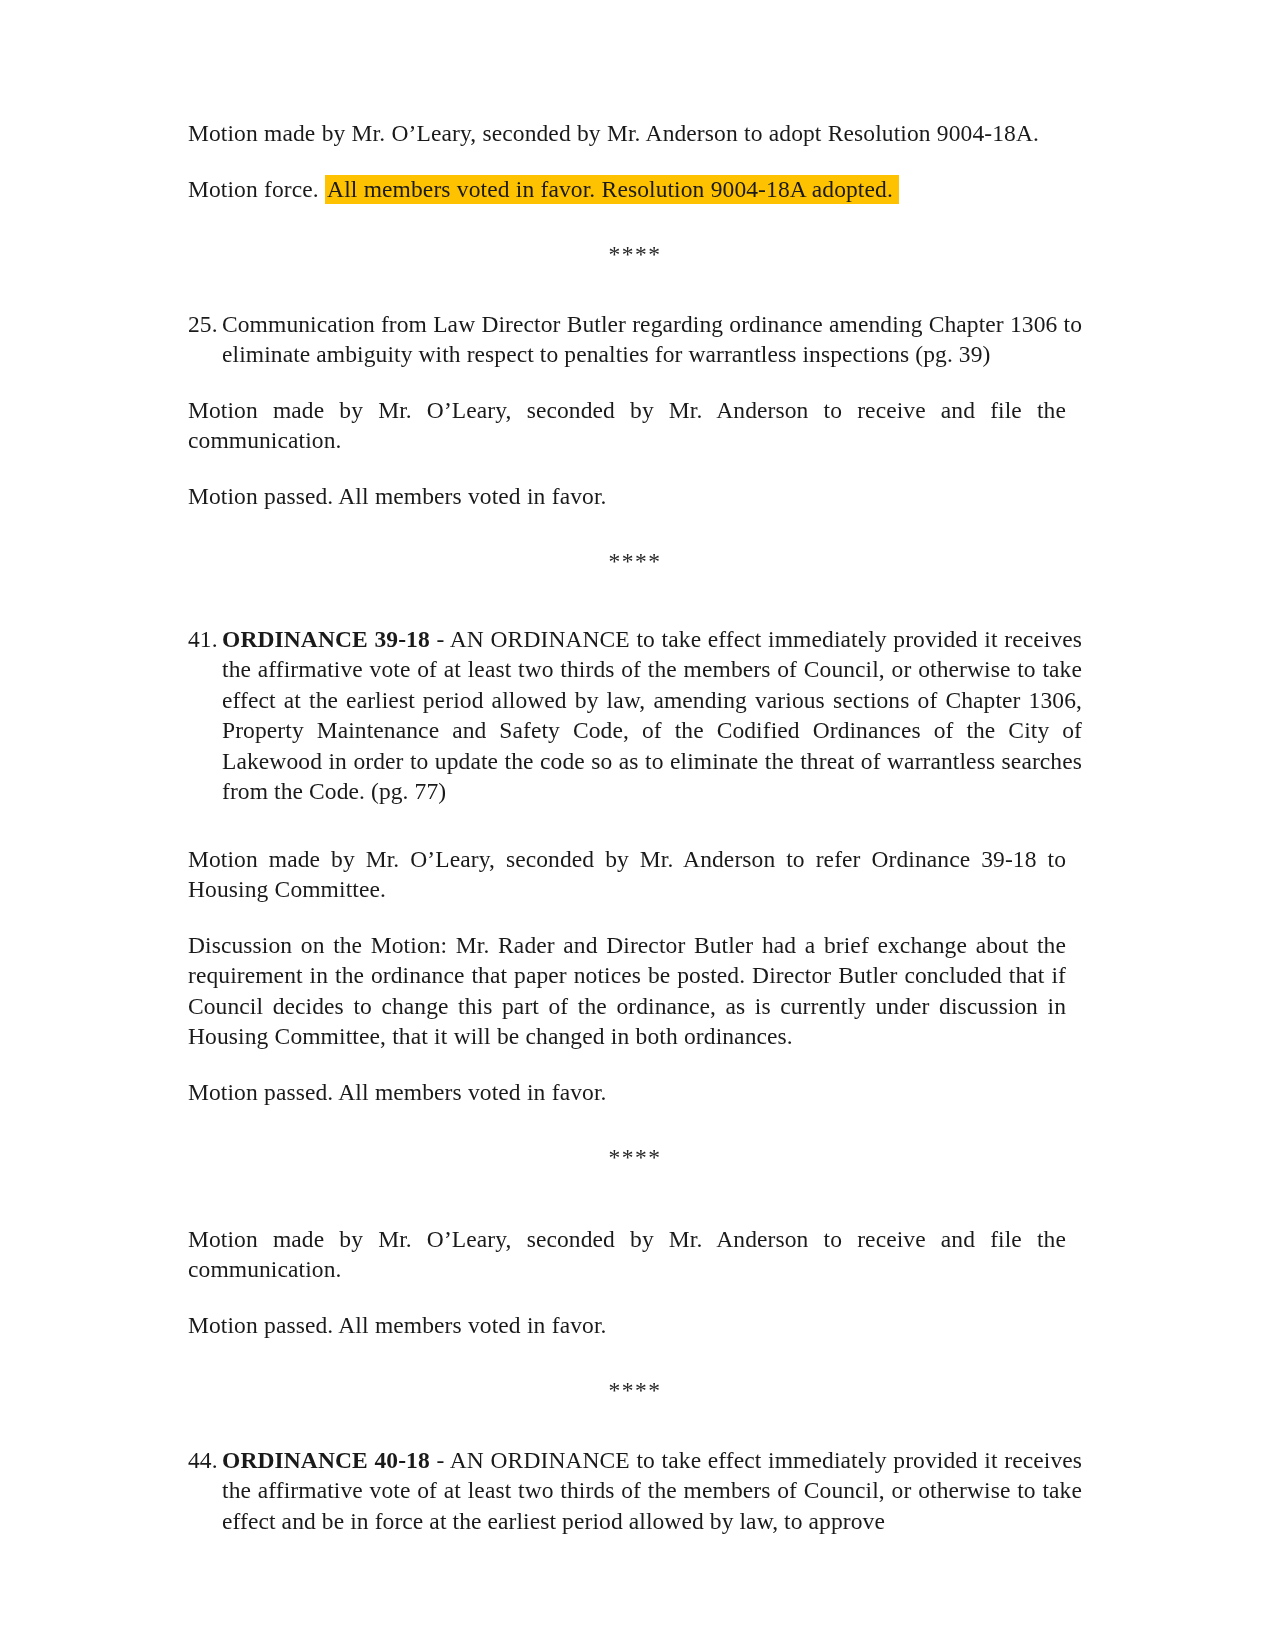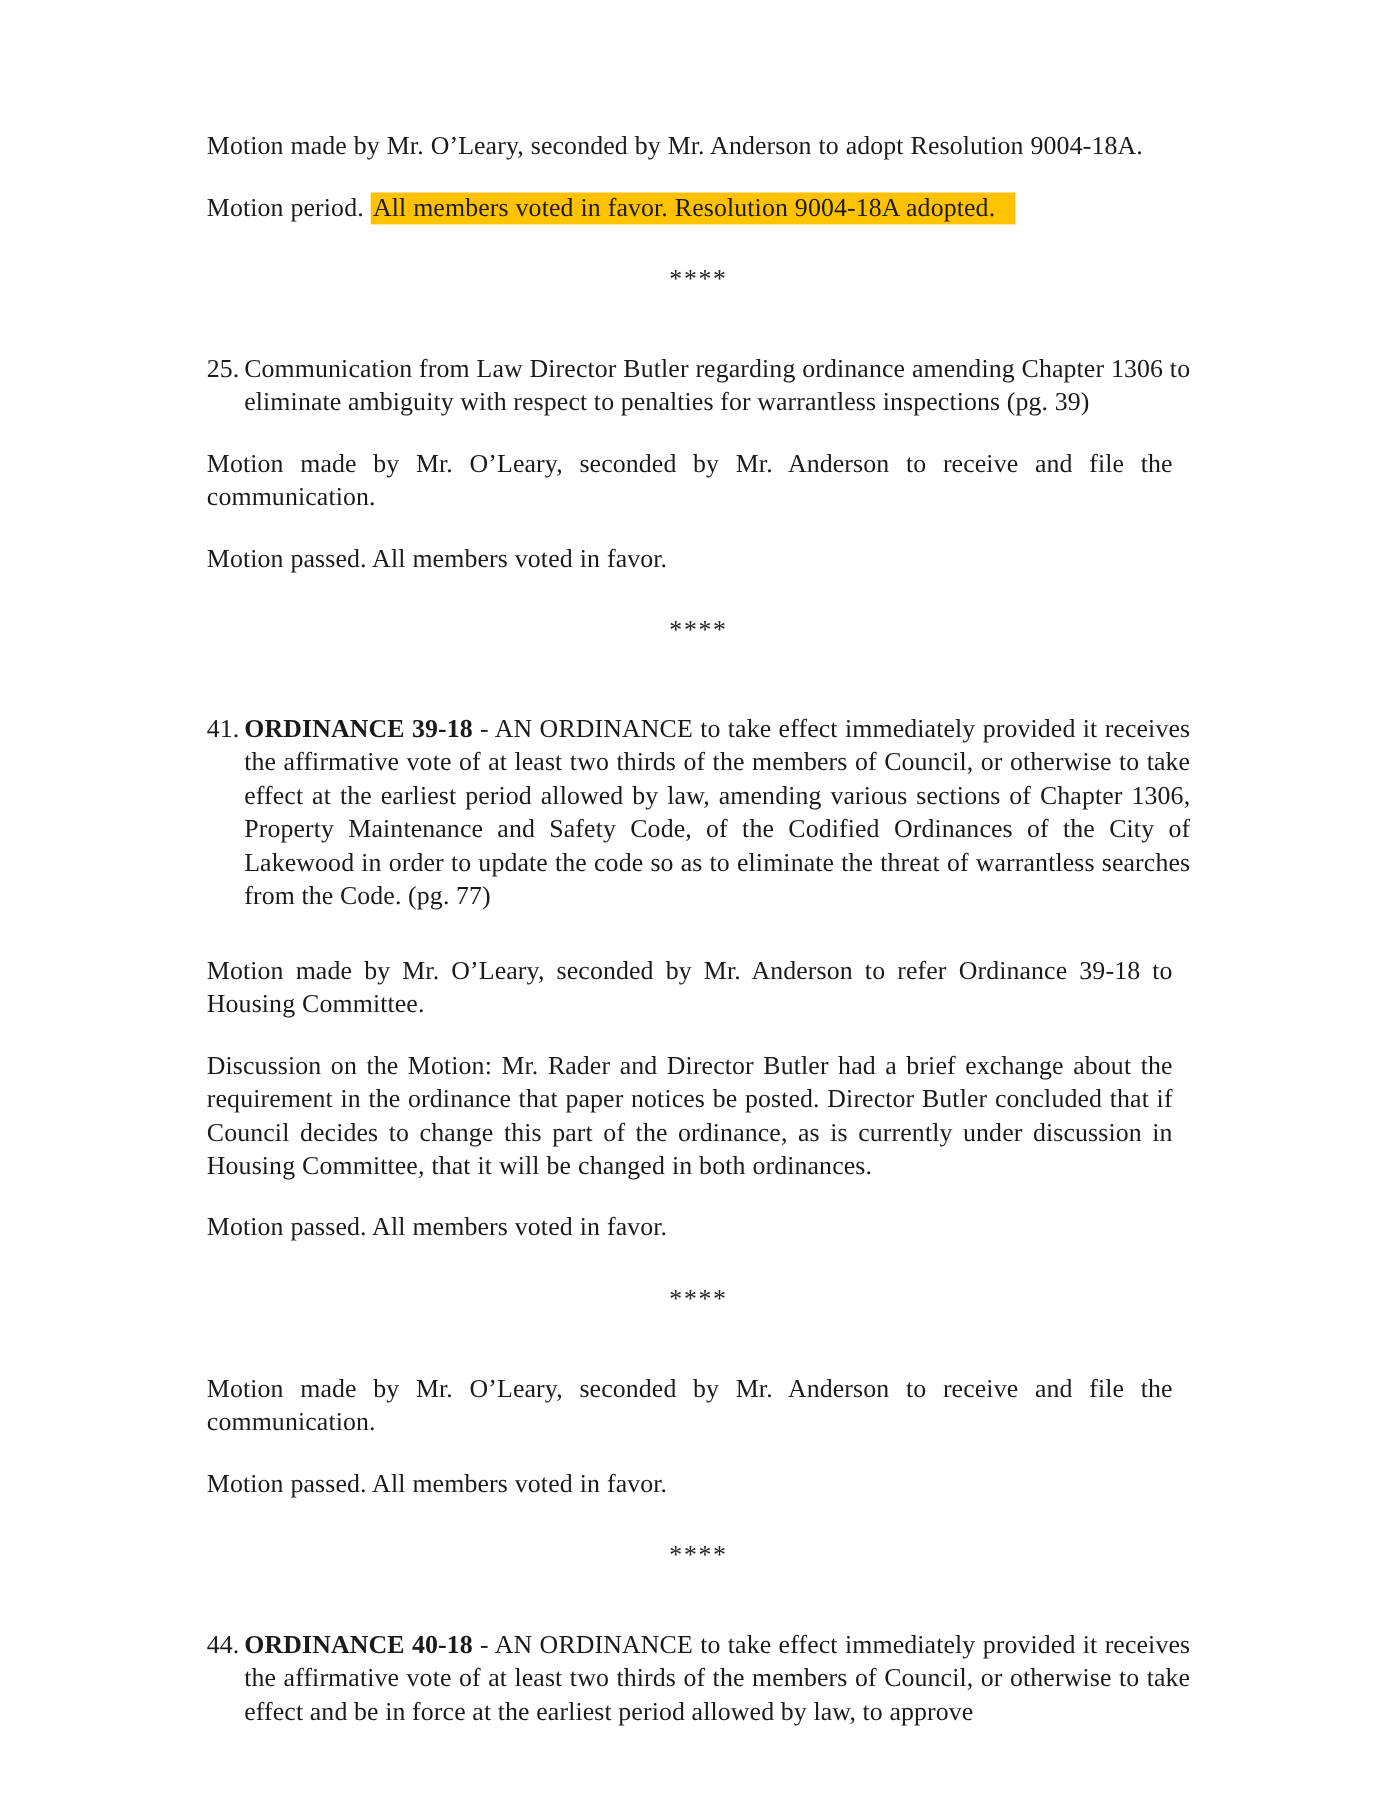--- a/index.html
+++ b/index.html
@@ -42,21 +42,21 @@
     text-align: left;
   }
 
   
   .item {
     position: relative;
     font-size: 23.5px;
     line-height: 30.5px;
     text-align: justify;
     text-justify: inter-word;
-    margin: 12px 0 25px 0;
+    margin: 0 0 25px 0;
     padding-left: 34px;
     letter-spacing: 0.1px;
   }
   .item .num {
     position: absolute;
     left: 0;
     top: 0;
     width: 34px;
     text-align: left;
     font-size: 23.5px;
@@ -68,21 +68,21 @@
     text-align: left;
   }
   b, .bold {
     font-weight: bold;
     font-family: Liberation Serif, serif;
   }
 
   
   .hl {
     background-color: #ffc200;
-    padding: 1px 18px 2px 2px;
+    padding: 1px 6px 2px 2px;
     box-decoration-break: clone;
     -webkit-box-decoration-break: clone;
   }
 
   
   .sep {
     text-align: center;
     font-size: 23.5px;
     line-height: 30.5px;
     margin: 0 0 25px 0;
@@ -99,21 +99,21 @@
 </style>
 </head>
 <body>
 
 <div class="page">
   <div class="content">
 
     <p class="para single">Motion made by Mr. O’Leary, seconded by Mr. Anderson to adopt Resolution 9004-18A.</p>
 
     <p class="para single">
-      <span>Motion period.</span>
+      <span>Motion force.</span>
       <span class="hl">All members voted in favor. Resolution 9004-18A adopted.</span>
     </p>
 
     <div class="spacer-sm"></div>
 
     <div class="sep">
       <span class="stars">****</span>
     </div>
 
     <div class="spacer-sm"></div>

